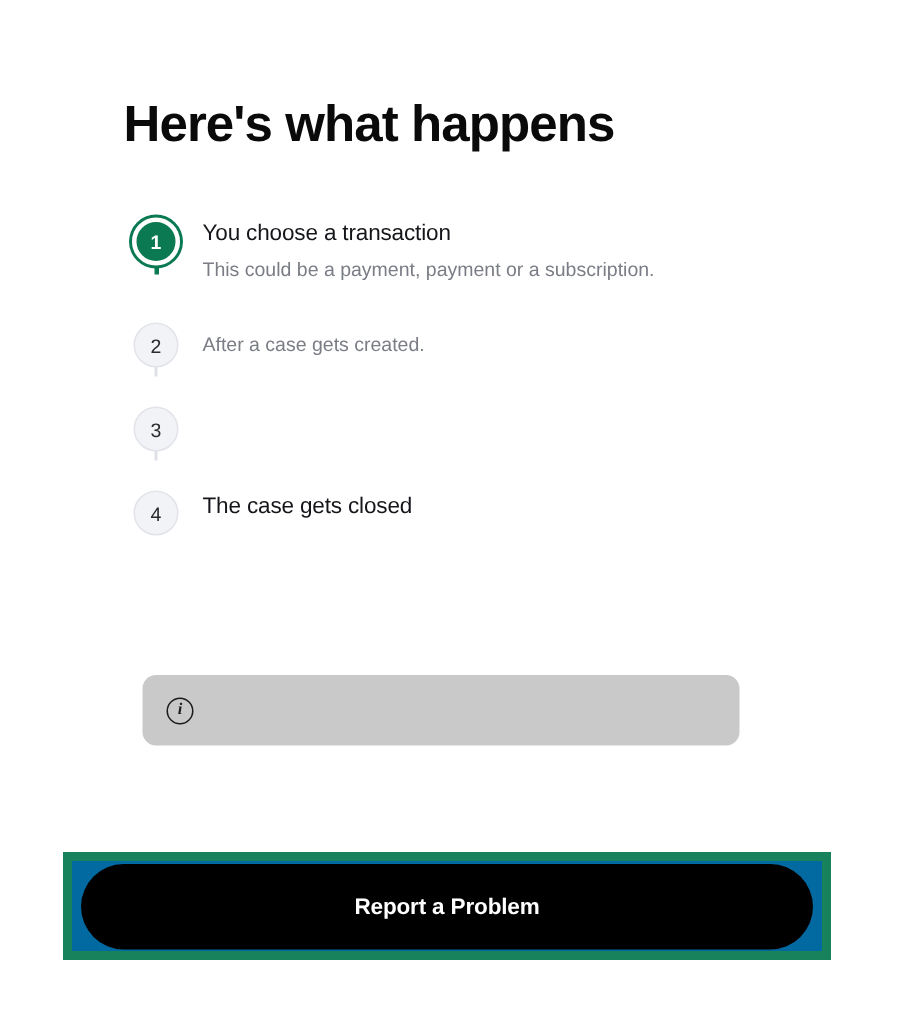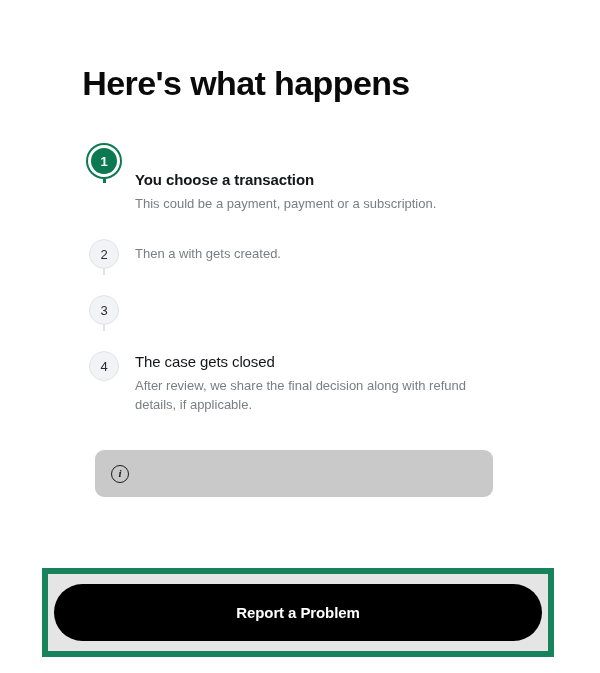--- a/index.html
+++ b/index.html
@@ -119,22 +119,21 @@
     flex: 1;
   }
 
   .step-title {
     font-size: 15px;
     line-height: 20px;
     color: #15161a;
     letter-spacing: -0.1px;
   }
   .step-title.strong {
-    font-weight: bold;
-    margin-top: 24px;
+    font-weight: normal;
   }
 
   .step-desc {
     font-size: 13px;
     line-height: 19px;
     color: #7a7d85;
     margin-top: 4px;
     max-width: 372px;
   }
 
@@ -181,24 +180,24 @@
     color: #141414;
     letter-spacing: -0.1px;
   }
 
   
   .cta-focus {
     position: absolute;
     left: 42px;
     top: 568px;
     width: 512px;
-    height: 89px;
+    height: 72px;
     box-sizing: border-box;
     border: 6px solid #17825c;
-    background: #e5e5e5;
+    background: #0369a1;
     display: flex;
     align-items: center;
     justify-content: center;
   }
   .cta-button {
     width: 488px;
     height: 57px;
     background: #000000;
     color: #ffffff;
     border: none;
@@ -230,41 +229,40 @@
         <div class="step-desc">This could be a payment, payment or a subscription.</div>
       </div>
     </div>
 
     <div class="step s2">
       <div class="marker-col">
         <div class="connector"></div>
         <div class="circle pending">2</div>
       </div>
       <div class="step-body">
-        <div class="step-desc">Then a with gets created.</div>
+        <div class="step-desc">After a case gets created.</div>
       </div>
     </div>
 
     <div class="step s3">
       <div class="marker-col">
         <div class="connector"></div>
         <div class="circle pending">3</div>
       </div>
       <div class="step-body">
       </div>
     </div>
 
     <div class="step s4">
       <div class="marker-col">
 
         <div class="circle pending">4</div>
       </div>
       <div class="step-body">
         <div class="step-title">The case gets closed</div>
-        <div class="step-desc">After review, we share the final decision along with refund details, if applicable.</div>
       </div>
     </div>
 
   </div>
 
   <div class="info-banner">
     <span class="info-icon">i</span>
   </div>
 
   <div class="cta-focus">

